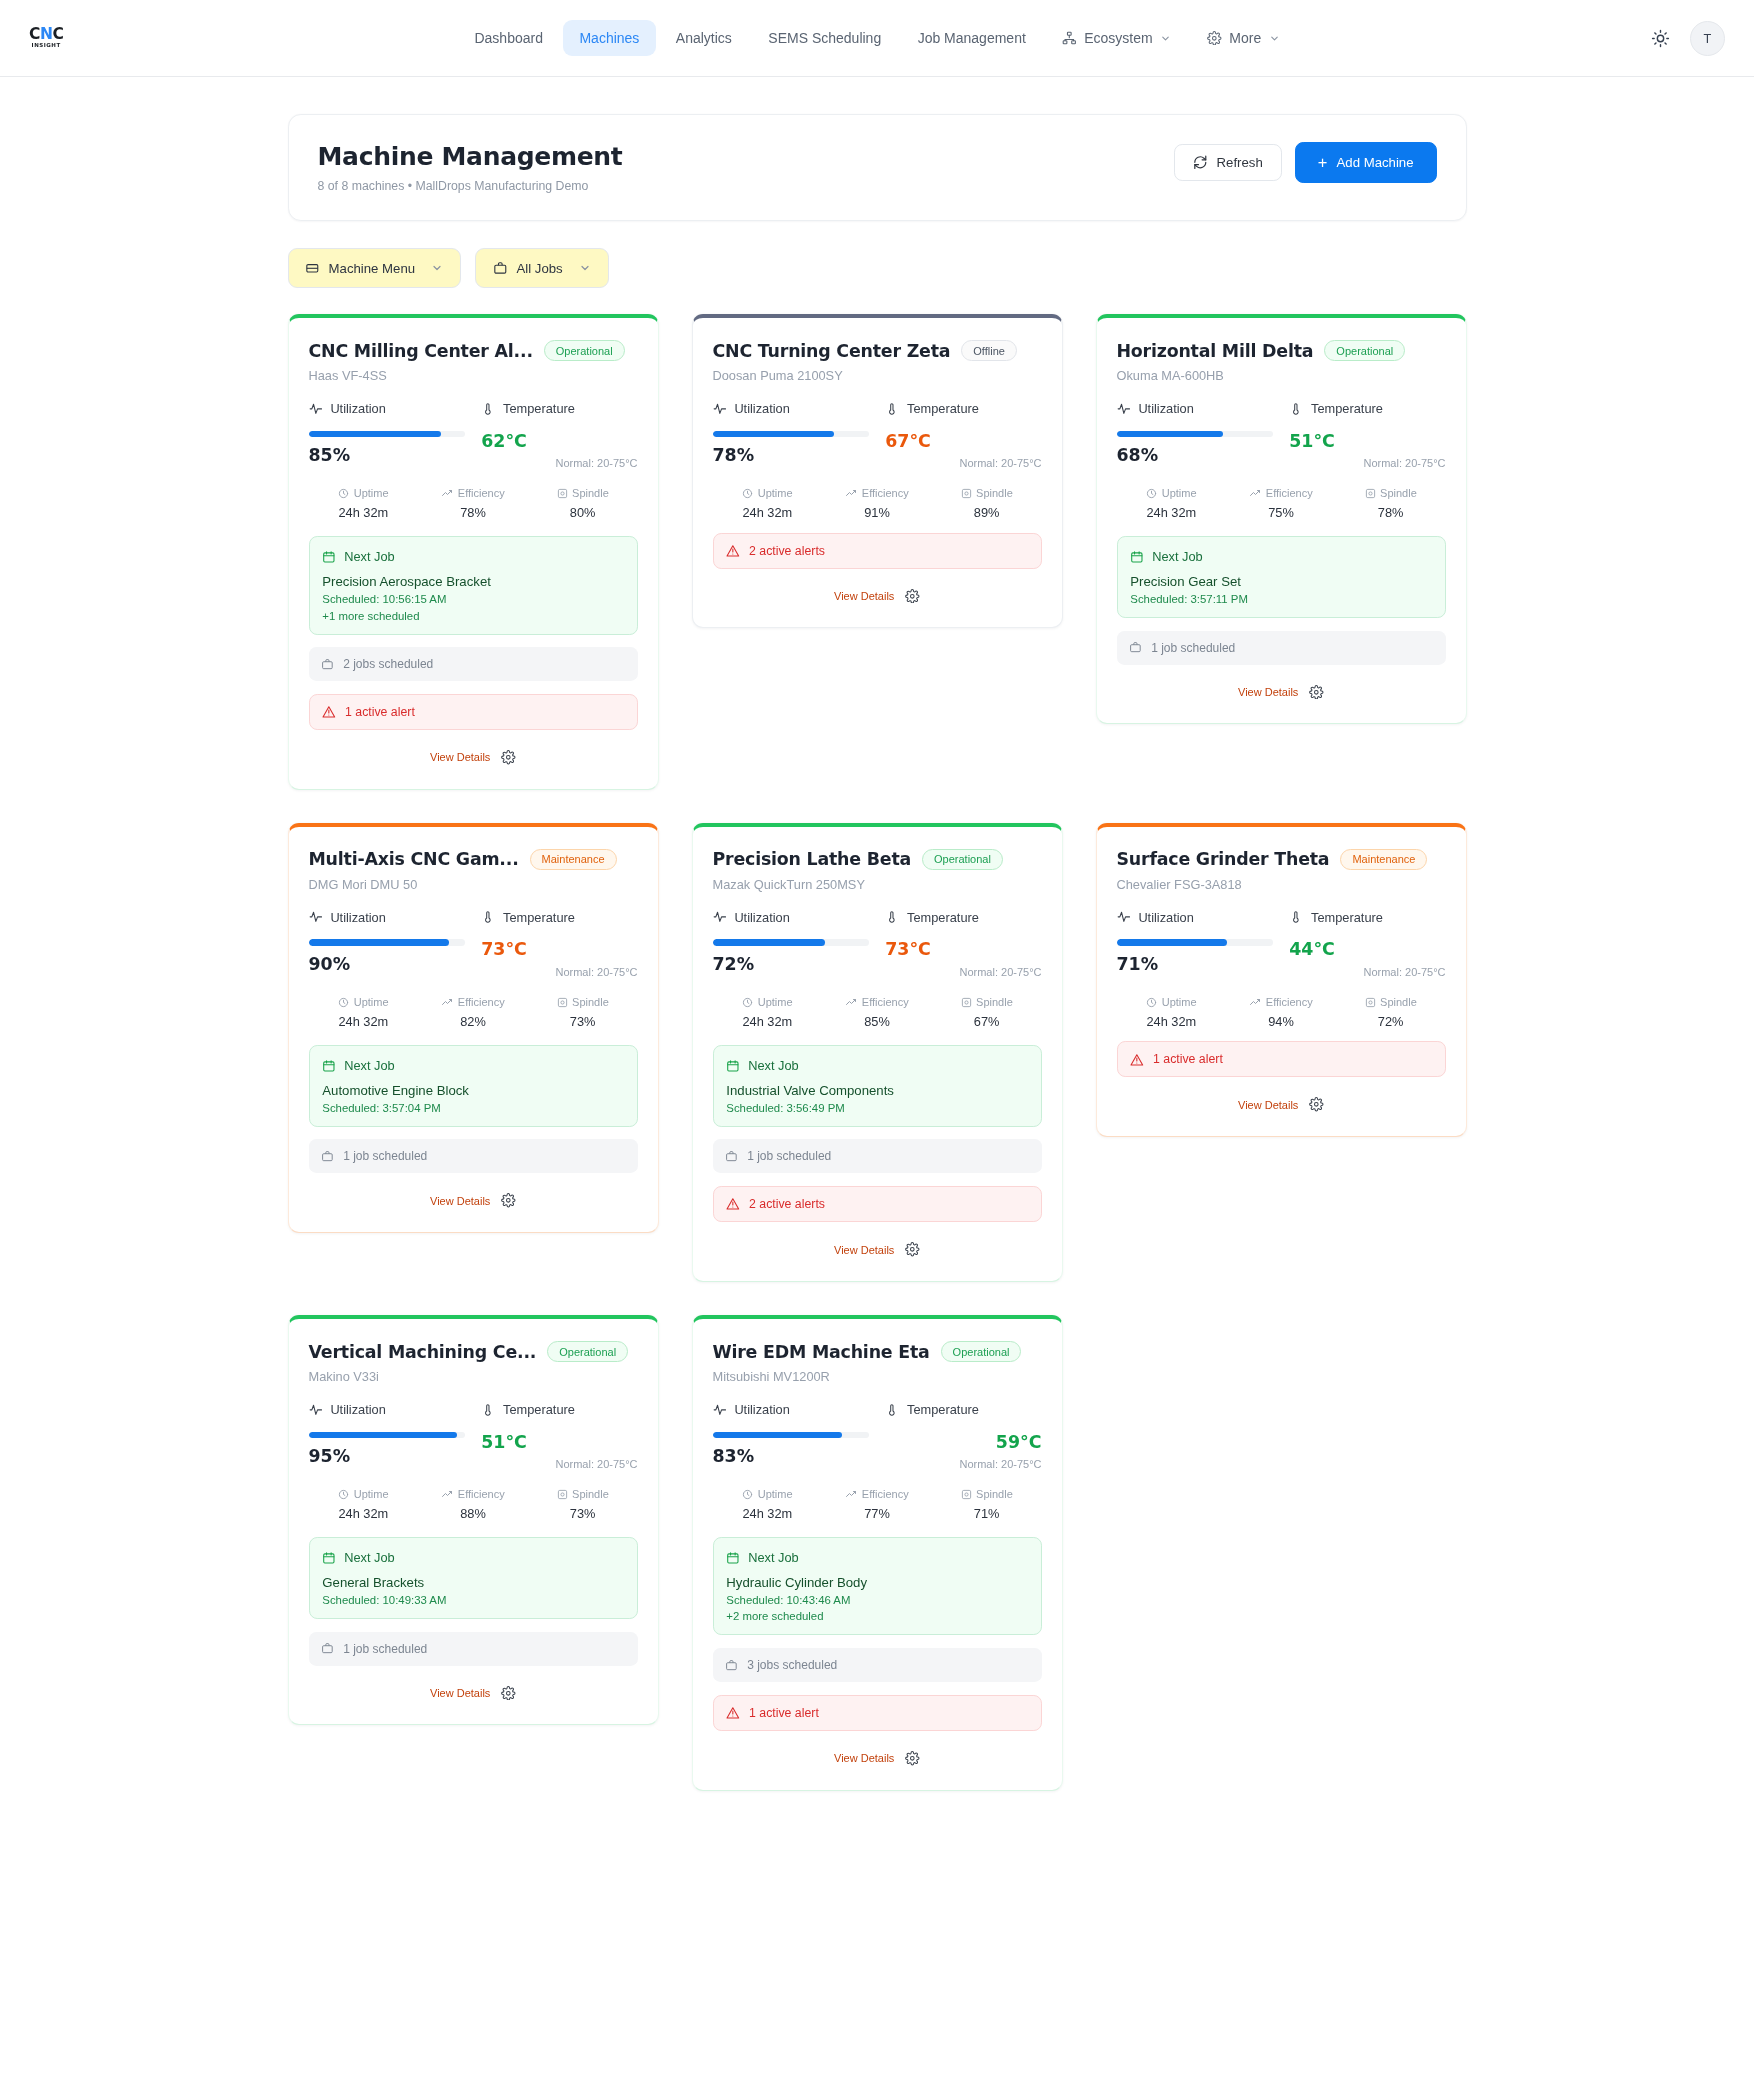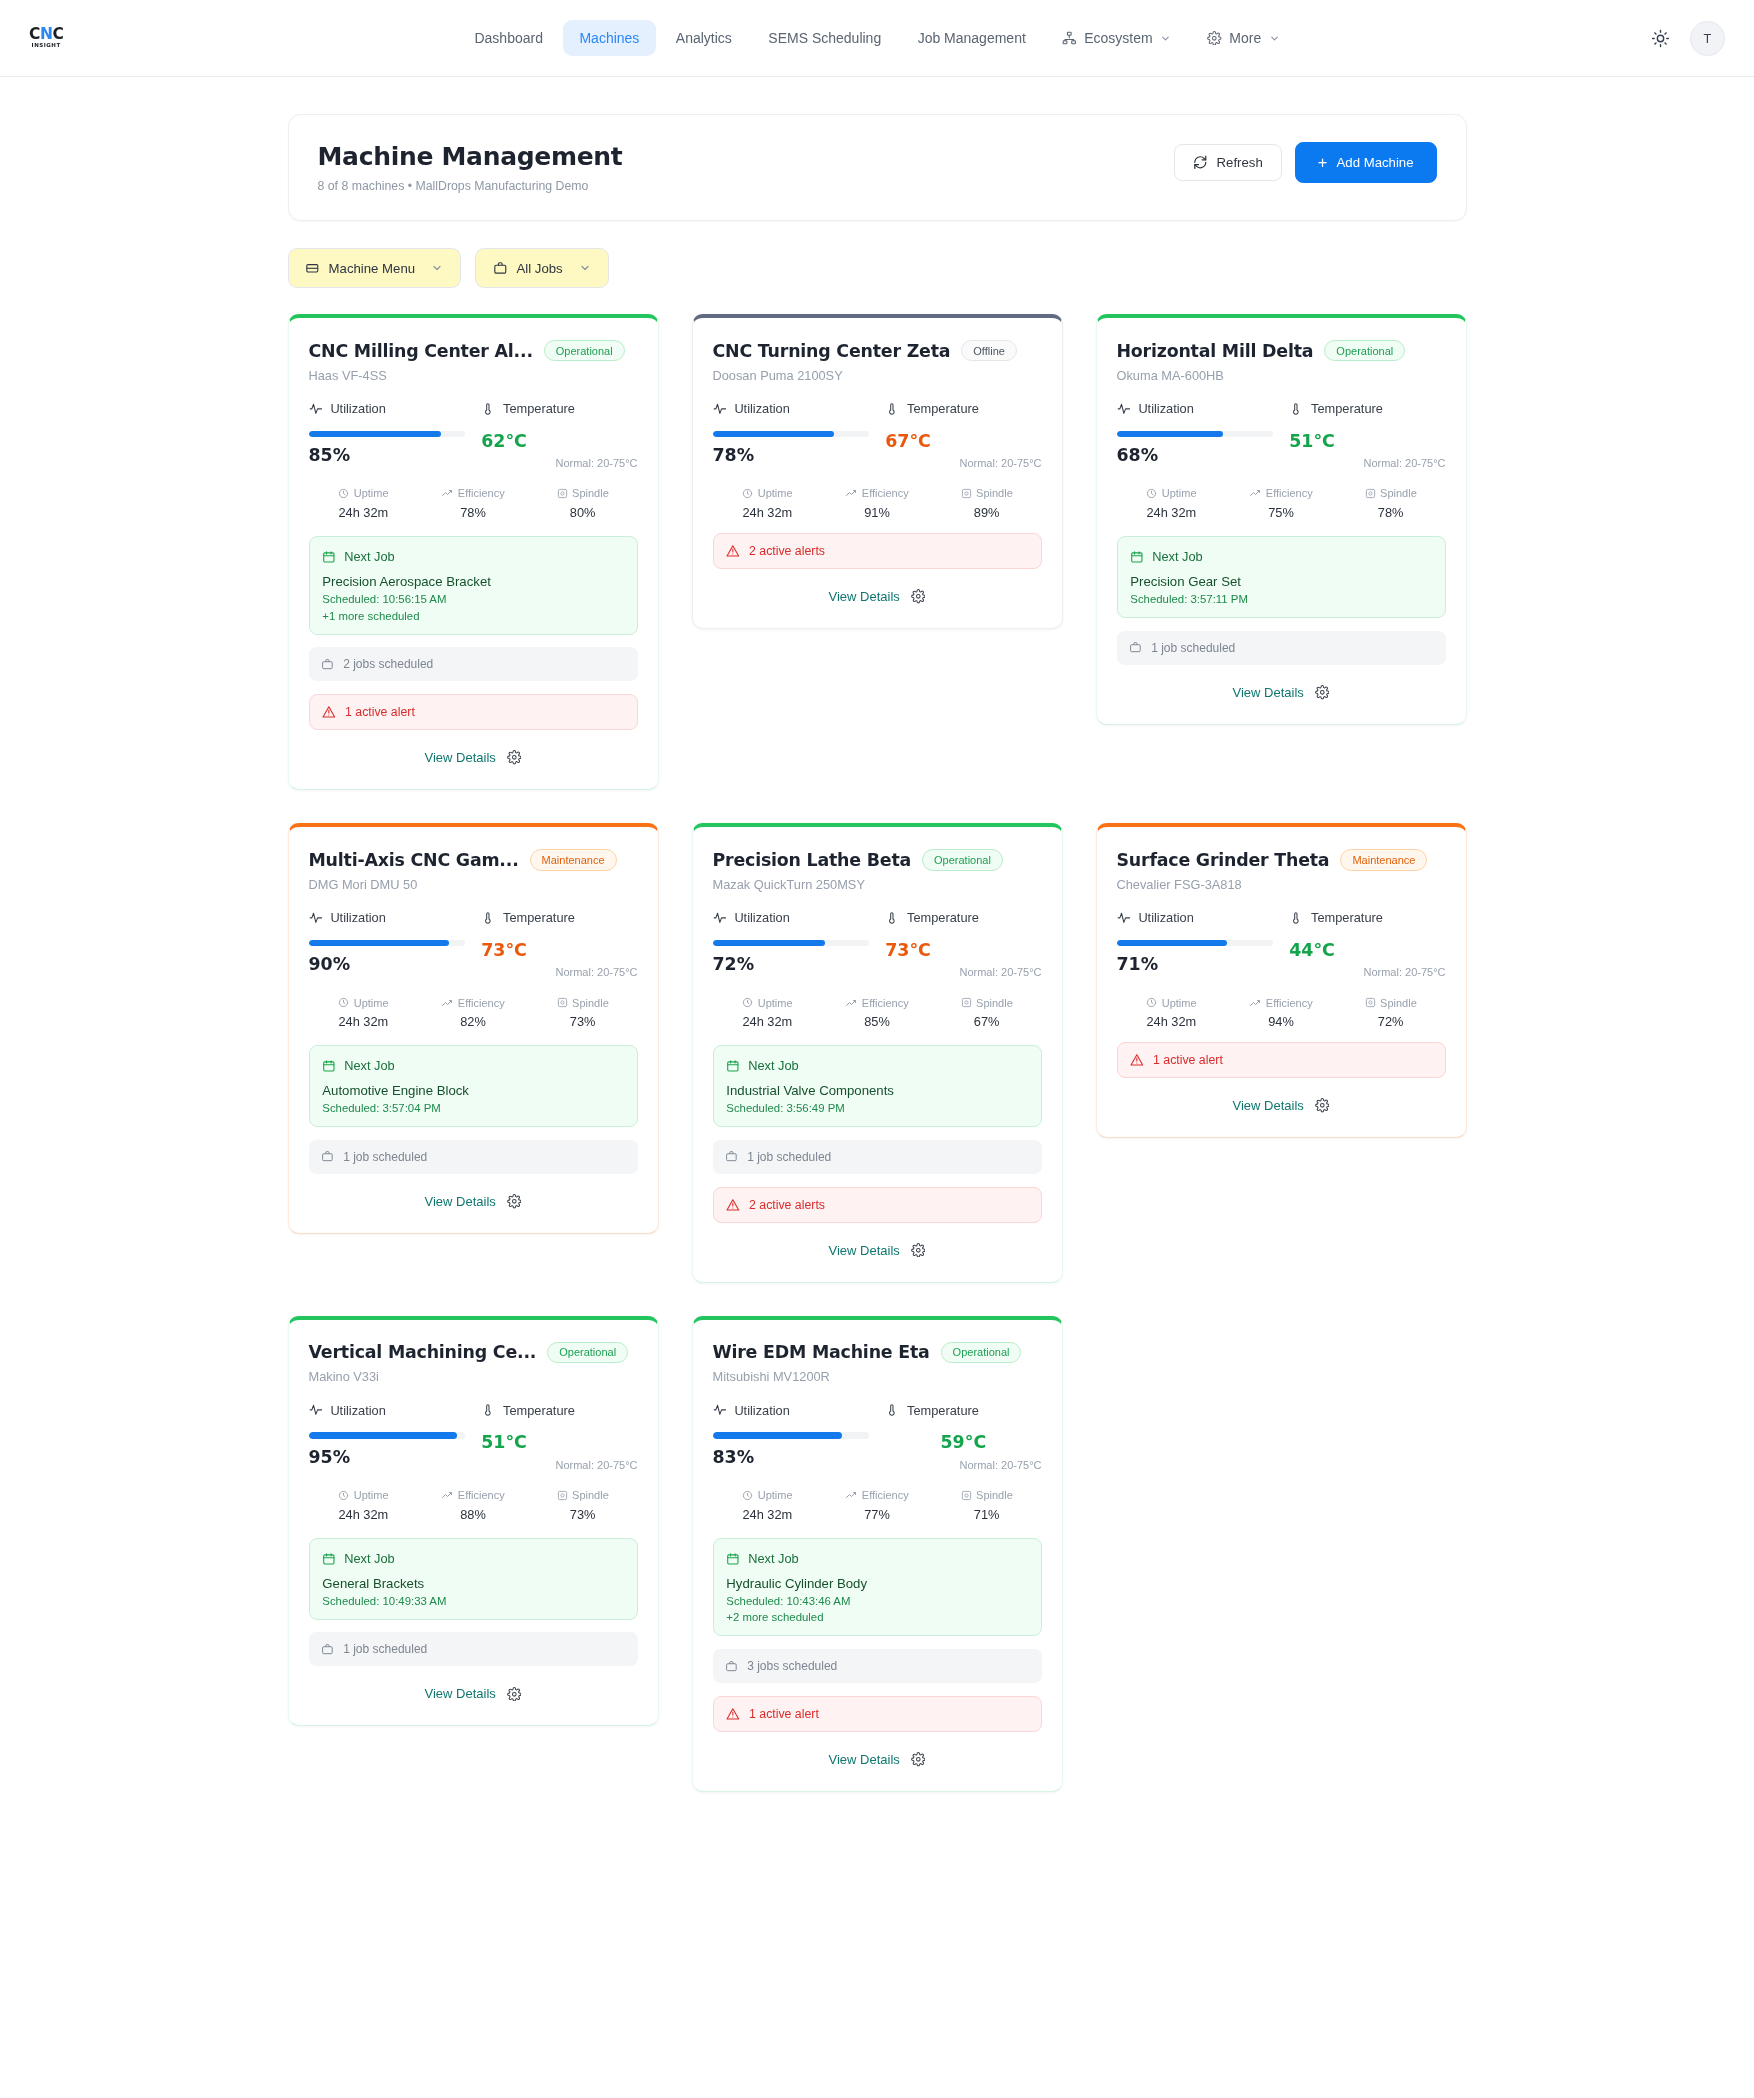--- a/index.html
+++ b/index.html
@@ -190,21 +190,21 @@
     font-size: 12px; color: #7c8591;
   }
   .alert-bar {
     margin-top: 12.8px; background: #fef2f2; border: 0.9px solid #fbd5d5;
     border-radius: 8.2px; padding: 10px 12.8px;
     display: flex; align-items: center; gap: 9.1px;
     font-size: 12.3px; color: #d92c2c;
   }
   .viewdetails {
     margin-top: 20px; display: flex; align-items: center; justify-content: center;
-    gap: 11px; font-size: 13px; color: #0f766e; cursor: pointer;
+    gap: 11px; font-size: 11px; color: #c2410c; cursor: pointer;
   }
   svg { display: block; }
 </style>
 </head>
 <body>
 
 <div class="topnav">
   <div class="brand">
     <div class="logo-box">
       <div class="logo-main"><span>C</span><span class="mid">N</span><span>C</span></div>
@@ -1079,21 +1079,21 @@
             </div>
             <div class="col-right">
               <div class="metric-label" style="justify-content:flex-start">
                 <span>
                   <svg width="13.7" height="13.7" viewBox="0 0 24 24" fill="none" stroke="#39404b" stroke-width="1.8" stroke-linecap="round">
                     <path d="M12 3a2 2 0 0 0-2 2v9a4 4 0 1 0 4 0V5a2 2 0 0 0-2-2z"></path>
                   </svg>
                 </span>
                 <span>Temperature</span>
               </div>
-              <div class="temp-val ok" style="text-align:center">59°C</div>
+              <div class="temp-val ok" style="text-align:right">59°C</div>
               <div class="temp-range">Normal: 20-75°C</div>
             </div>
           </div>
           <div class="stats">
             <div>
               <div class="stat-h">
                 <span>
                   <svg width="11" height="11" viewBox="0 0 24 24" fill="none" stroke="#98a1ad" stroke-width="2" stroke-linecap="round">
                     <circle cx="12" cy="12" r="9"></circle>
                     <path d="M12 7v5l3 2"></path>

